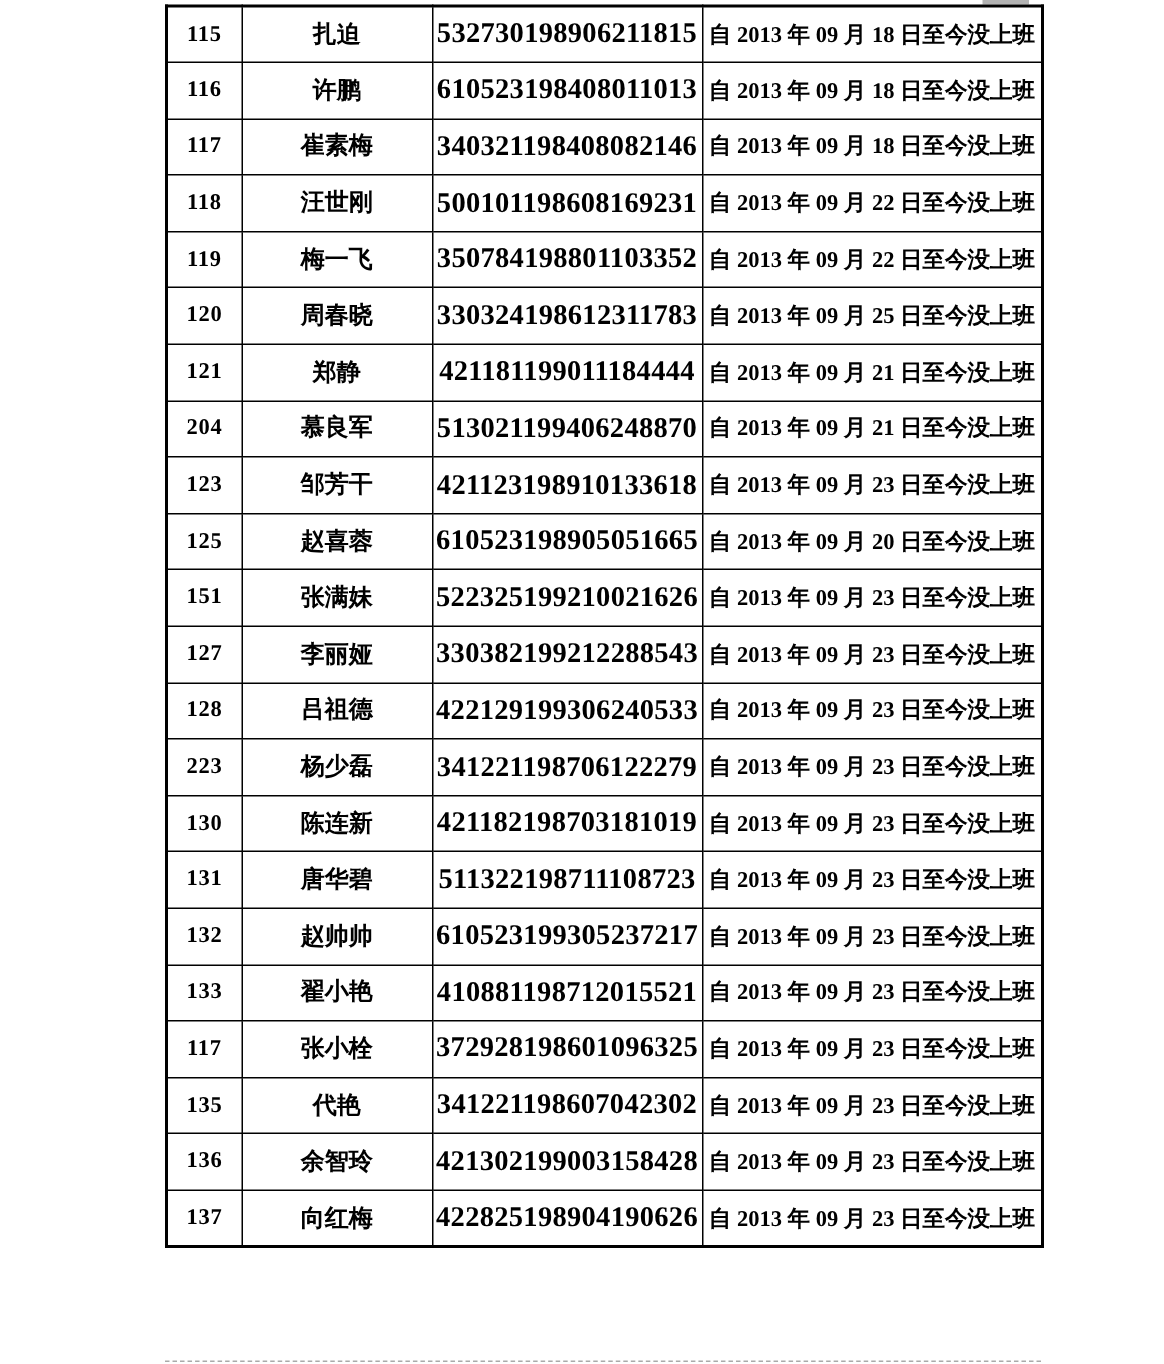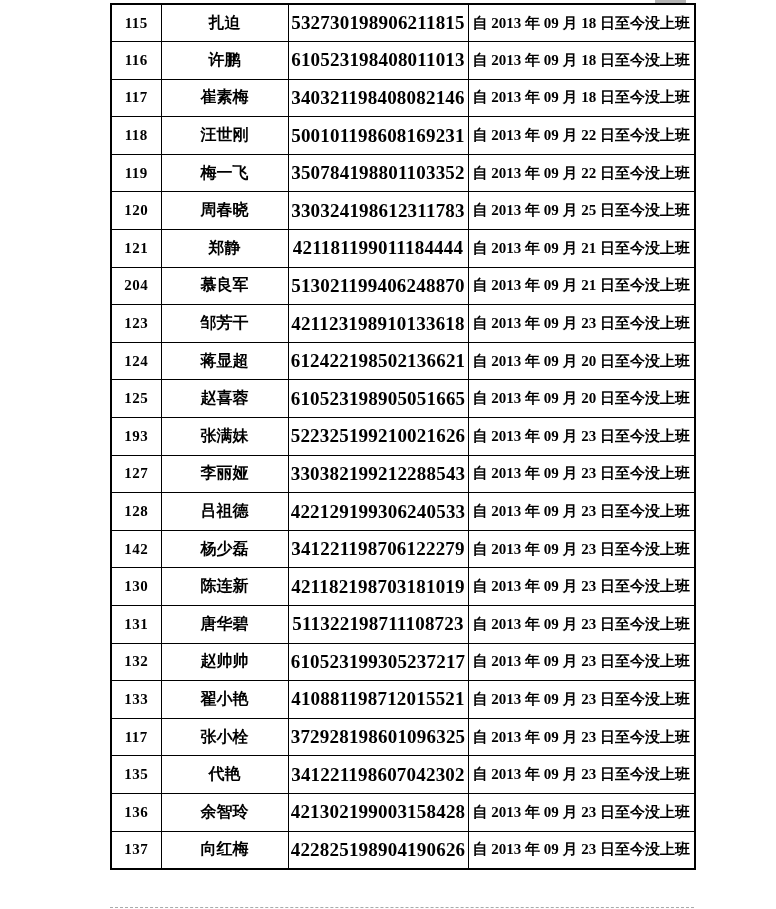--- a/index.html
+++ b/index.html
@@ -106,51 +106,45 @@
           <td class="c-id">513021199406248870</td>
           <td class="c-status">自 2013 年 09 月 21 日至今没上班</td>
         </tr>
         <tr>
           <td class="c-index">123</td>
           <td class="c-name">邹芳干</td>
           <td class="c-id">421123198910133618</td>
           <td class="c-status">自 2013 年 09 月 23 日至今没上班</td>
         </tr>
         <tr>
-          <td class="c-index">124</td>
-          <td class="c-name">蒋显超</td>
-          <td class="c-id">612422198502136621</td>
-          <td class="c-status">自 2013 年 09 月 20 日至今没上班</td>
-        </tr>
-        <tr>
           <td class="c-index">125</td>
           <td class="c-name">赵喜蓉</td>
           <td class="c-id">610523198905051665</td>
           <td class="c-status">自 2013 年 09 月 20 日至今没上班</td>
         </tr>
         <tr>
-          <td class="c-index">193</td>
+          <td class="c-index">151</td>
           <td class="c-name">张满妹</td>
           <td class="c-id">522325199210021626</td>
           <td class="c-status">自 2013 年 09 月 23 日至今没上班</td>
         </tr>
         <tr>
           <td class="c-index">127</td>
           <td class="c-name">李丽娅</td>
           <td class="c-id">330382199212288543</td>
           <td class="c-status">自 2013 年 09 月 23 日至今没上班</td>
         </tr>
         <tr>
           <td class="c-index">128</td>
           <td class="c-name">吕祖德</td>
           <td class="c-id">422129199306240533</td>
           <td class="c-status">自 2013 年 09 月 23 日至今没上班</td>
         </tr>
         <tr>
-          <td class="c-index">142</td>
+          <td class="c-index">223</td>
           <td class="c-name">杨少磊</td>
           <td class="c-id">341221198706122279</td>
           <td class="c-status">自 2013 年 09 月 23 日至今没上班</td>
         </tr>
         <tr>
           <td class="c-index">130</td>
           <td class="c-name">陈连新</td>
           <td class="c-id">421182198703181019</td>
           <td class="c-status">自 2013 年 09 月 23 日至今没上班</td>
         </tr>

